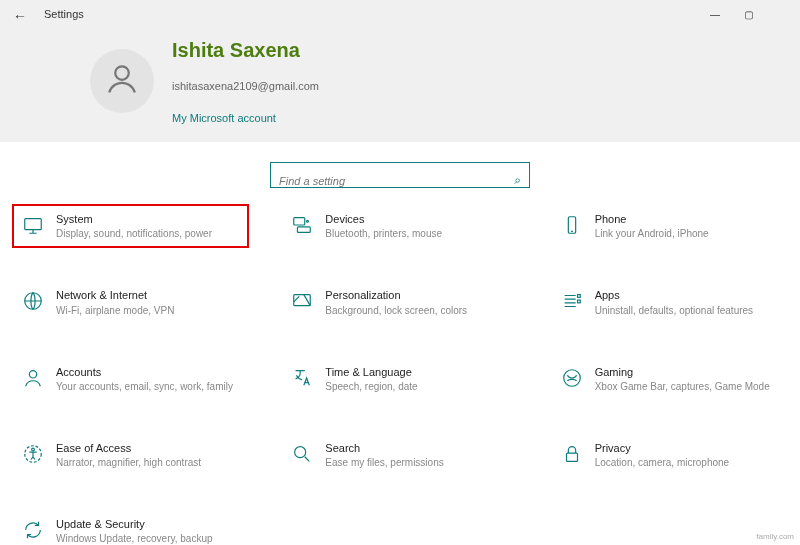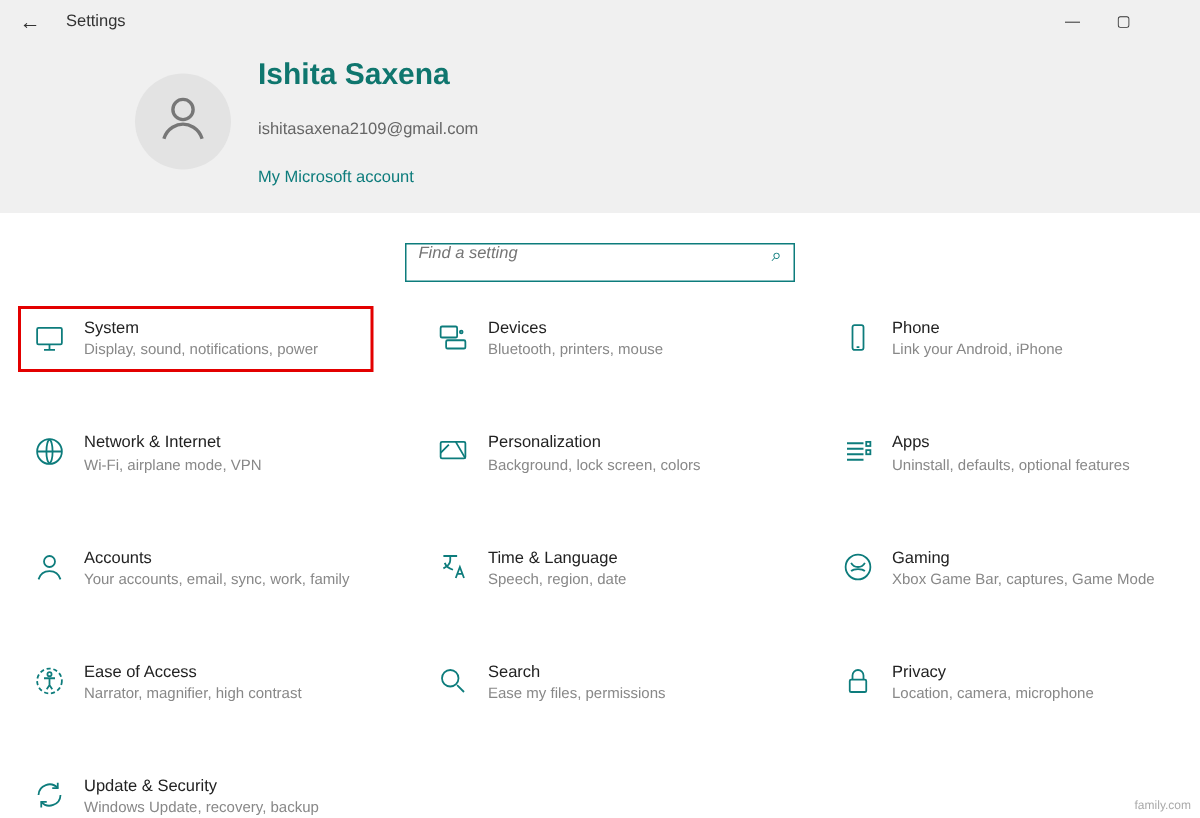--- a/index.html
+++ b/index.html
@@ -5,25 +5,25 @@
   * { box-sizing: border-box; margin: 0; padding: 0; }
   html, body { width: 800px; height: 545px; font-family: "Segoe UI", Arial, sans-serif; background: #fff; overflow: hidden; }
   .titlebar { height: 28px; display: flex; align-items: center; background: #f0f0f0; }
   .back { width: 40px; text-align: center; font-size: 14px; color: #333; cursor: pointer; }
   .title { font-size: 11px; color: #333; padding-left: 4px; }
   .winctrls { margin-left: auto; display: flex; }
   .winctrls div { width: 34px; height: 28px; display: flex; align-items: center; justify-content: center; font-size: 10px; color: #333; cursor: pointer; }
   .header { background: #f0f0f0; padding: 10px 0 18px 90px; display: flex; align-items: center; }
   .avatar { width: 64px; height: 64px; border-radius: 50%; background: #e3e3e3; display: flex; align-items: center; justify-content: center; margin-right: 18px; }
   .avatar svg { width: 36px; height: 36px; }
-  .userblock .name { font-size: 20px; font-weight: 600; color: #0f766e; line-height: 1.2; }
+  .userblock .name { font-size: 20px; font-weight: 600; color: #4d7c0f; line-height: 1.2; }
   .userblock .email { font-size: 11px; color: #666; margin-top: 18px; }
   .userblock .mslink { font-size: 11px; color: #0d7c7c; margin-top: 20px; cursor: pointer; }
   .searchwrap { display: flex; justify-content: center; padding: 20px 0 18px; }
-  .search { width: 260px; height: 26px; border: 1.5px solid #0d7c7c; display: flex; align-items: flex-start; padding: 0 8px; }
+  .search { width: 260px; height: 26px; border: 1.5px solid #0d7c7c; display: flex; align-items: flex-end; padding: 0 8px; }
   .search input { flex: 1; border: none; outline: none; font-size: 11px; font-style: italic; color: #888; background: transparent; }
   .search .sicon { color: #0d7c7c; font-size: 12px; }
   .grid { display: grid; grid-template-columns: repeat(3, 1fr); column-gap: 6px; row-gap: 22px; padding: 0 14px 0 14px; gap: 36px; }
   .tile { display: flex; align-items: flex-start; padding: 6px 6px; cursor: pointer; }
   .tile .ticon { width: 26px; min-width: 26px; height: 26px; color: #0d7c7c; margin-right: 10px; display: flex; align-items: center; justify-content: center; }
   .tile .ticon svg { width: 22px; height: 22px; stroke: #0d7c7c; fill: none; stroke-width: 1.3; }
   .tile .tlabel { font-size: 11px; color: #222; line-height: 1.3; }
   .tile .tdesc { font-size: 10px; color: #888; line-height: 1.3; margin-top: 1px; }
   .highlight { outline: 2px solid #e30000; outline-offset: 0; }
   .watermark { position: absolute; right: 6px; bottom: 4px; font-size: 8px; color: #aaa; }

